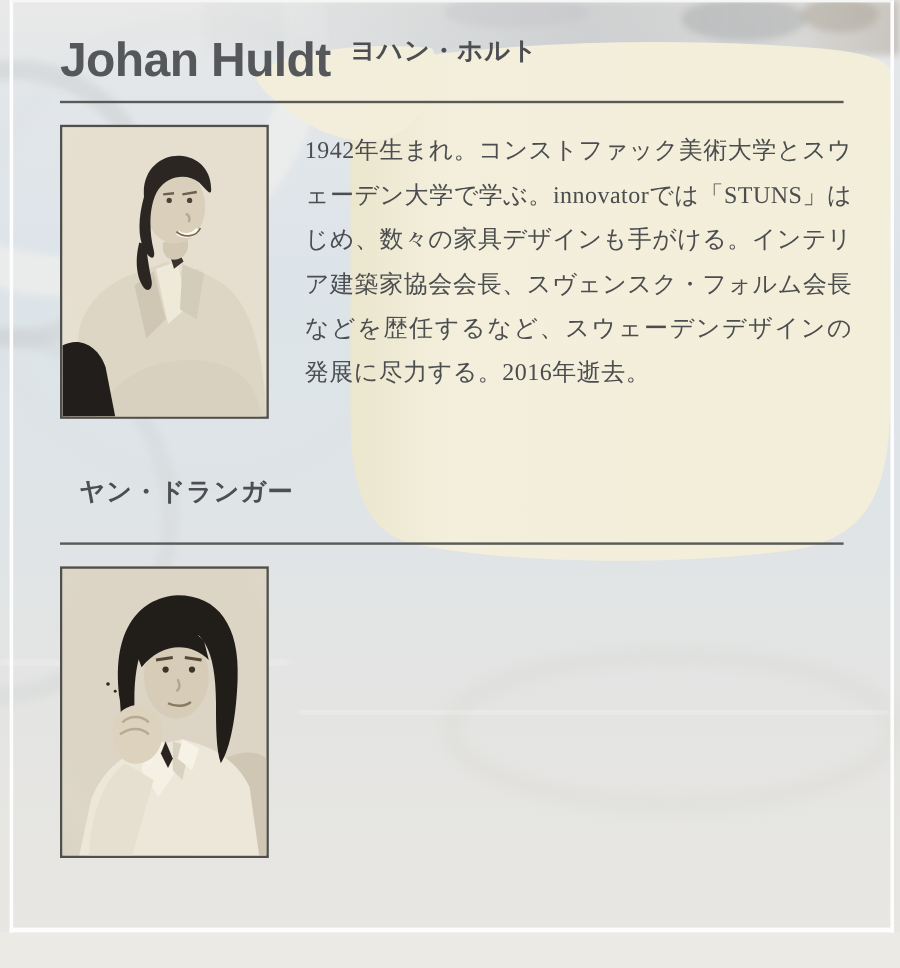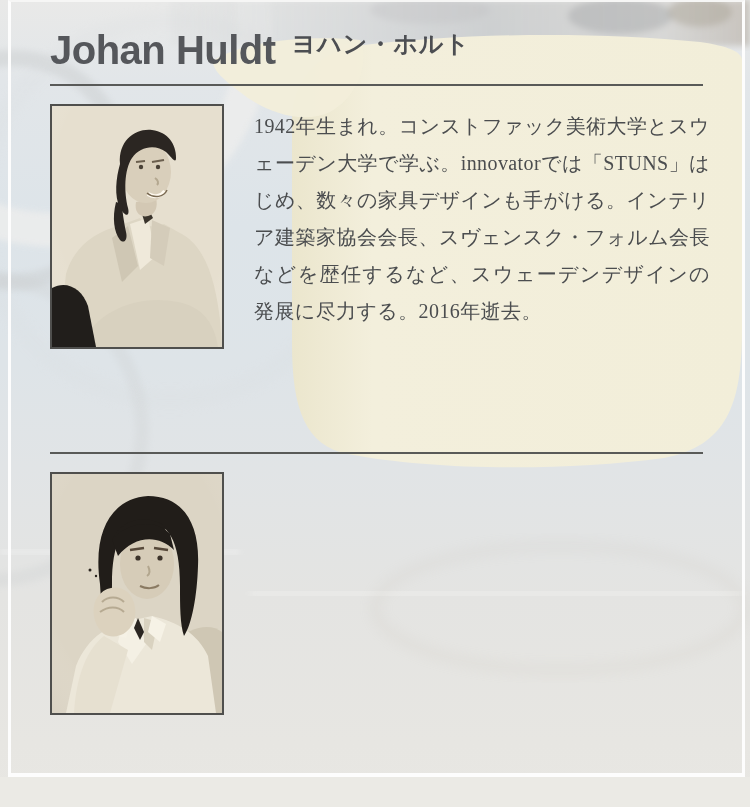--- a/index.html
+++ b/index.html
@@ -35,21 +35,21 @@
   .profile{position:absolute;left:50px;width:660px;z-index:4;}
   .profile-1{top:28px;}
   .profile-2{top:396px;}
 
   .heading-row{display:flex;align-items:flex-start;height:46px;}
   .name-en{
     margin:0;font-size:40px;font-weight:bold;letter-spacing:-0.5px;
     color:#55575b;line-height:1.1;white-space:nowrap;
   }
   .name-ja{
-    margin-left:16px;font-size:24px;font-weight:bold;
+    margin-left:16px;font-size:21px;font-weight:bold;
     color:#4c4e52;letter-spacing:1px;white-space:nowrap;
   }
   .rule{
     border:none;height:2px;background:#595a58;
     margin:10px 0 0 0;width:653px;
   }
   .content-row{display:flex;margin-top:18px;}
   .photo{
     margin:0;flex:0 0 auto;border:2px solid #4f4f4d;
     background:#e4ddcd;line-height:0;
@@ -175,20 +175,21 @@
           <path d="M96,88 C102,92 110,90 113,85" stroke="#fffaf0" stroke-width="4" fill="none"></path>
           <path d="M95,87 C102,93 112,91 115,84" stroke="#7a6a52" stroke-width="1.5" fill="none"></path>
         </svg>
       </figure>
       <p class="bio">1942年生まれ。コンストファック美術大学とスウェーデン大学で学ぶ。innovatorでは「STUNS」はじめ、数々の家具デザインも手がける。インテリア建築家協会会長、スヴェンスク・フォルム会長などを歴任するなど、スウェーデンデザインの発展に尽力する。2016年逝去。</p>
     </div>
   </section>
 
   <section class="profile profile-2">
     <div class="heading-row">
+      <span class="name-ja">ヤン・ドランガー</span>
     </div>
     <hr class="rule">
     <div class="content-row">
       <figure class="photo photo-2">
         <svg width="170" height="239" viewBox="0 0 170 239" xmlns="http://www.w3.org/2000/svg">
           <rect width="170" height="239" fill="#dcd5c5"></rect>
           <rect width="170" height="239" fill="url(#jd-vig)"></rect>
           <defs>
             <radialGradient id="jd-vig" cx="0.5" cy="0.4" r="0.95">
               <stop offset="0.55" stop-color="#ffffff" stop-opacity="0"></stop>

